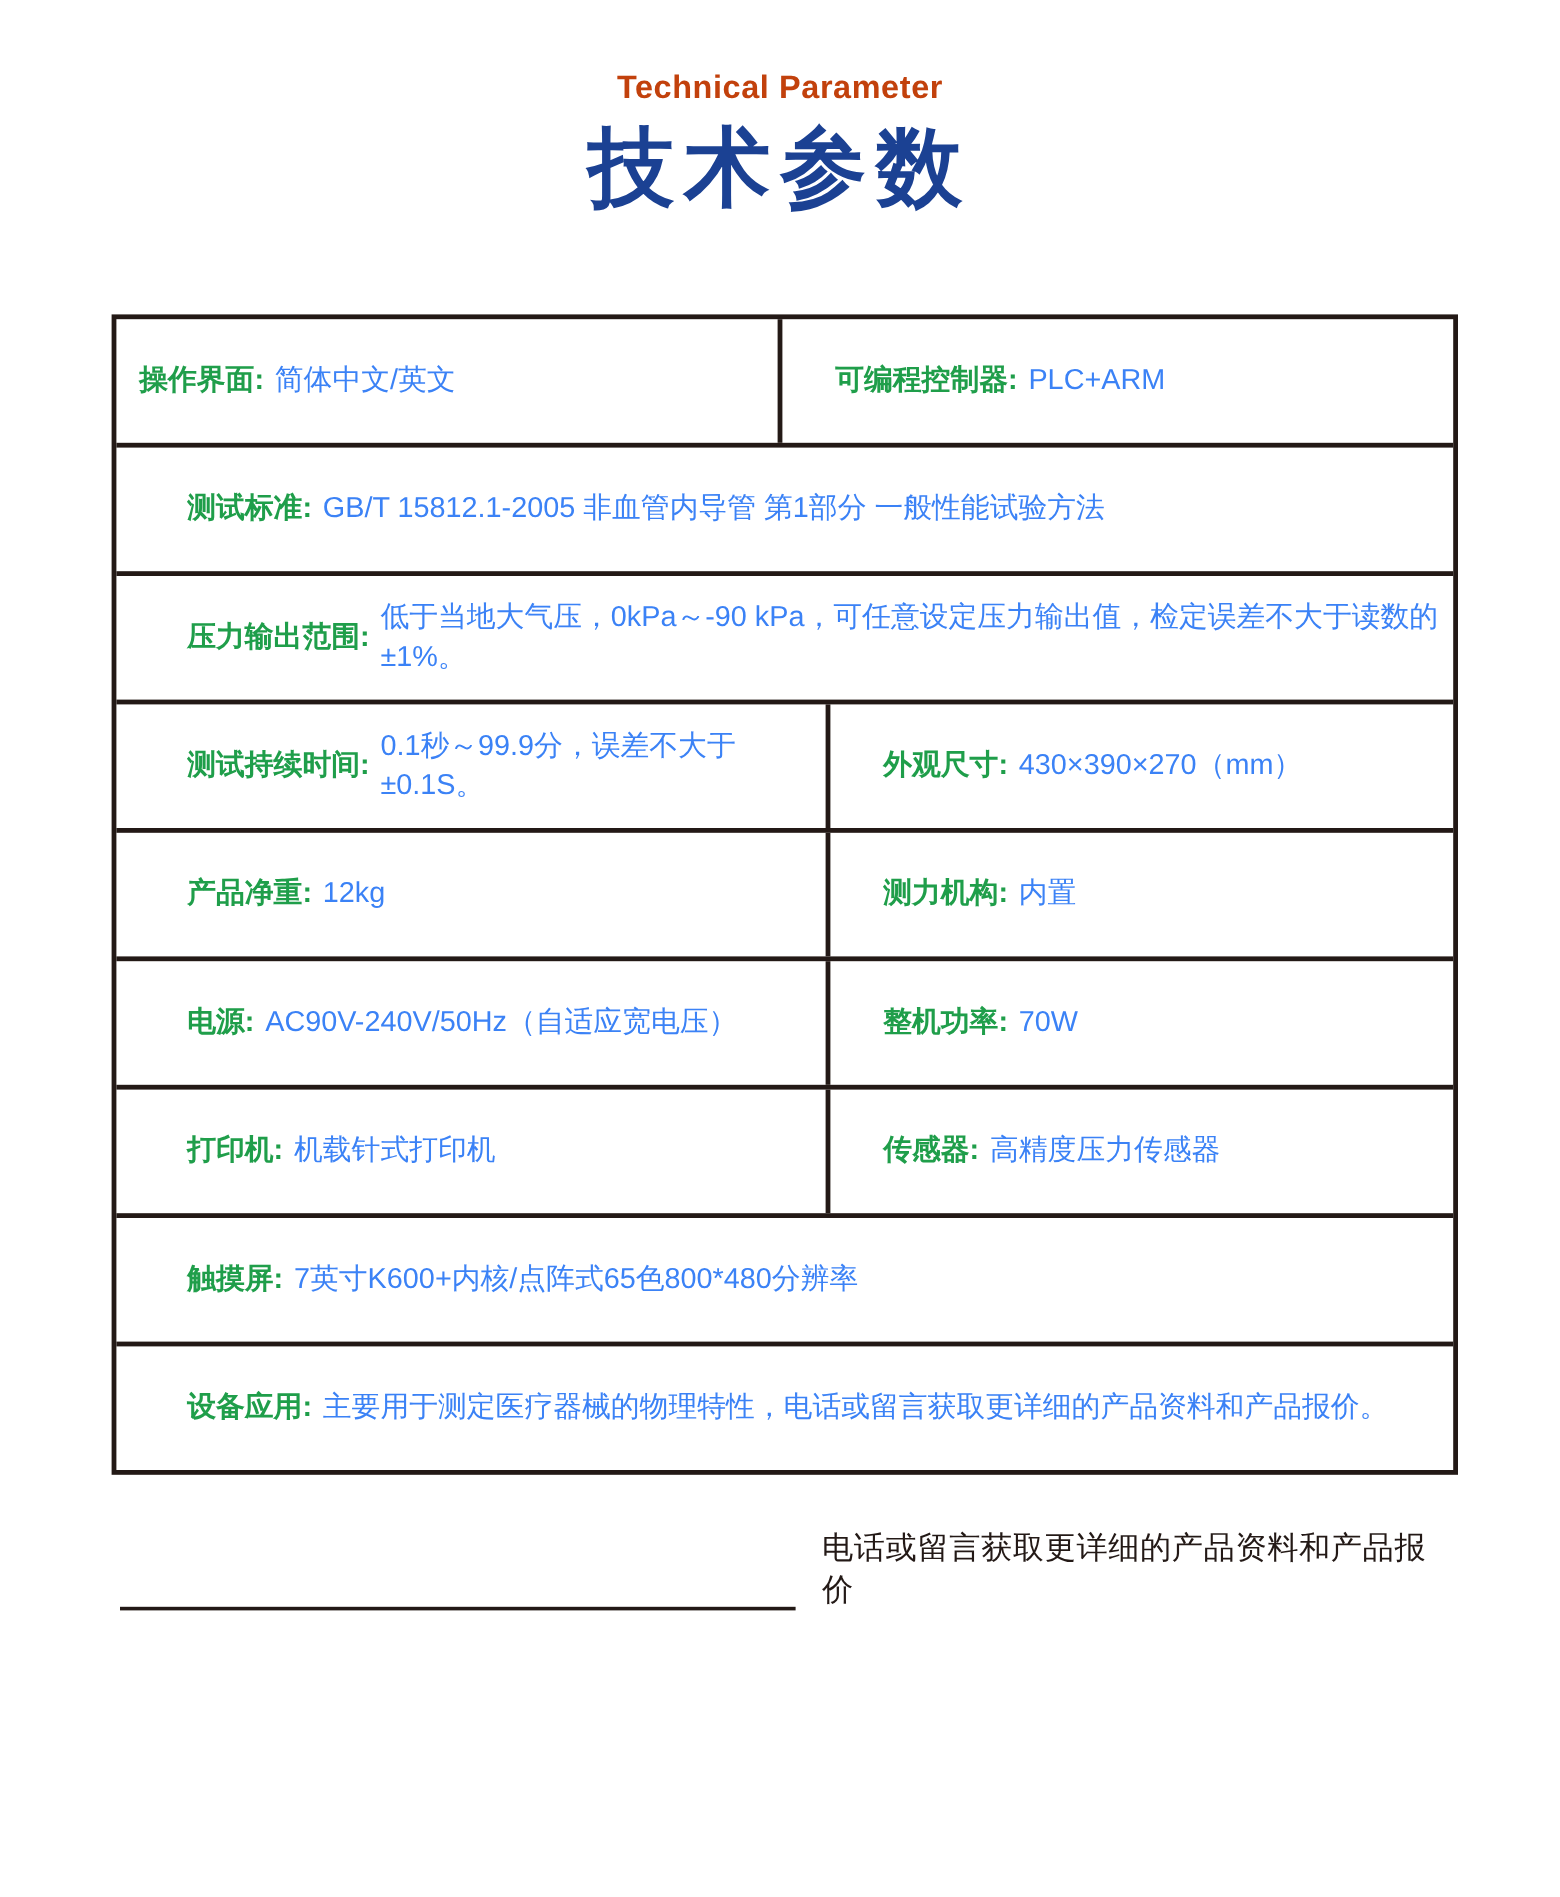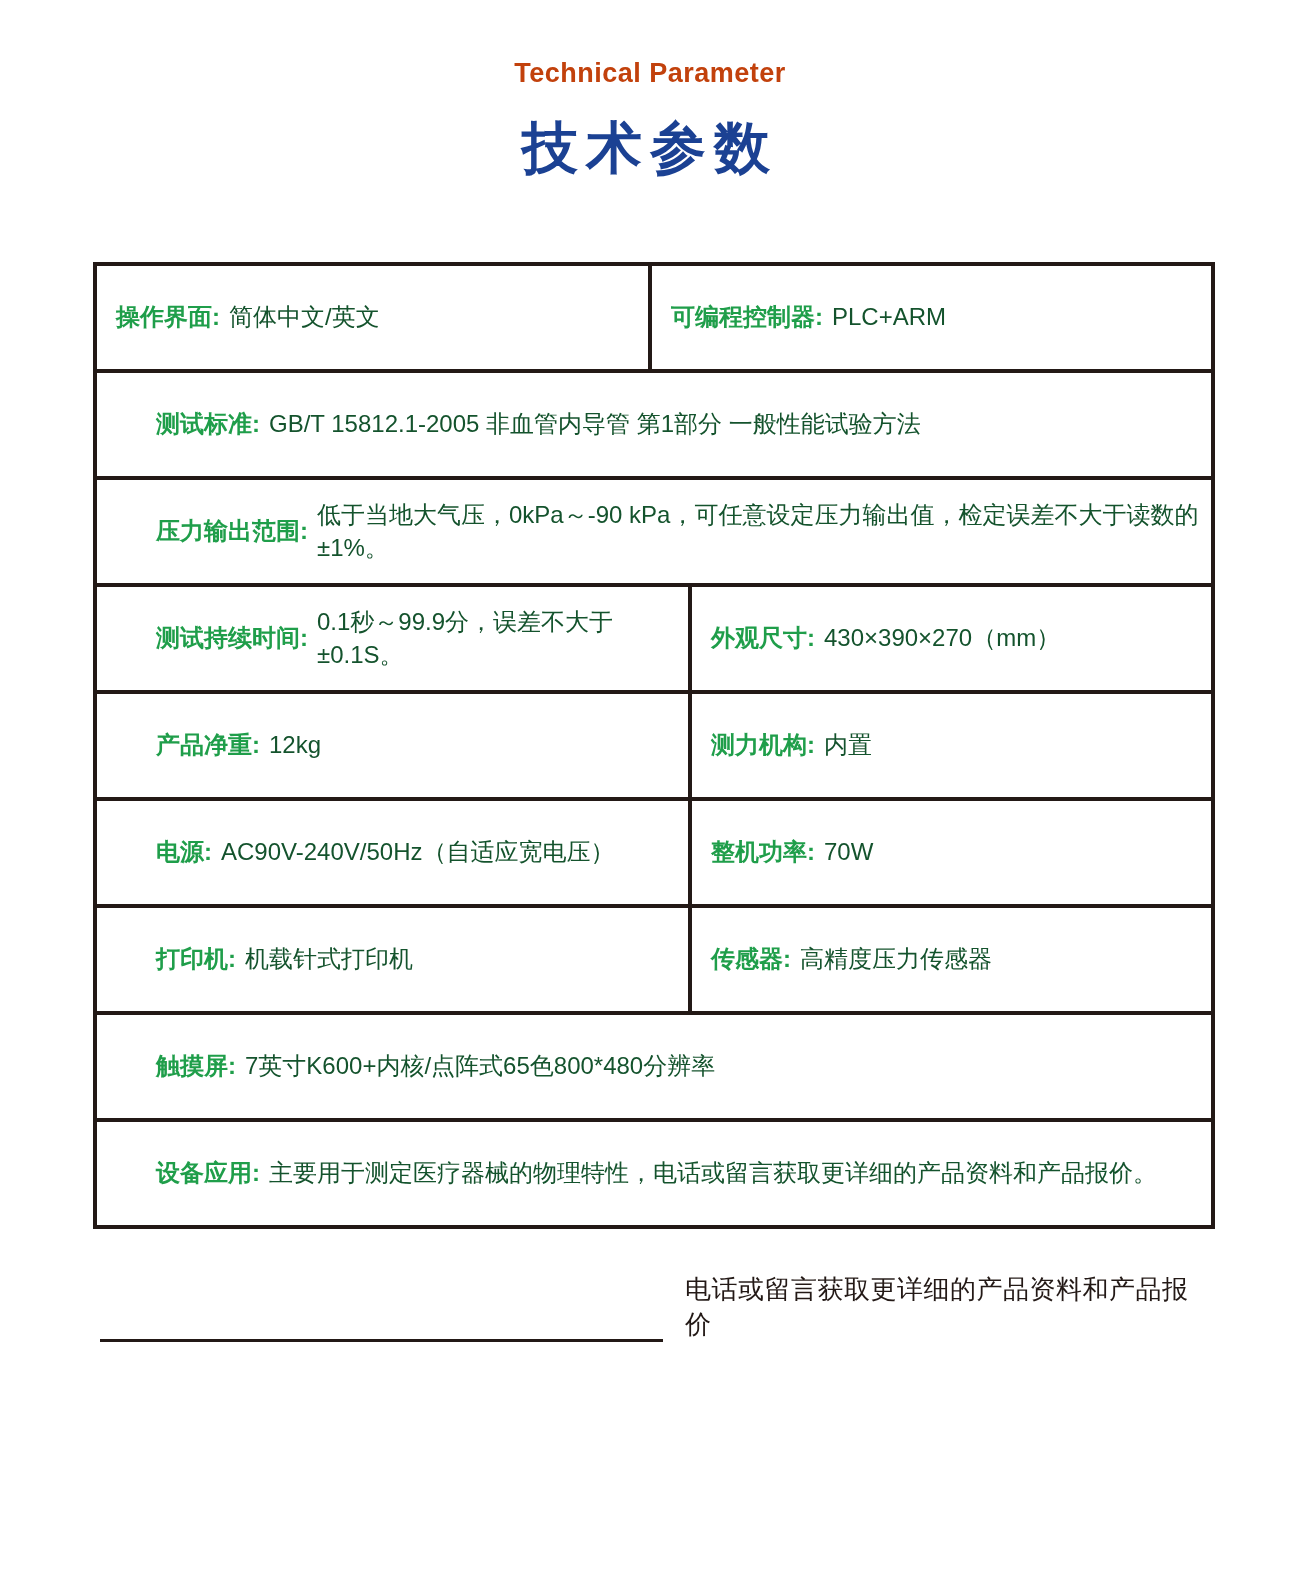--- a/index.html
+++ b/index.html
@@ -13,47 +13,47 @@
   }
   .page { position: absolute; inset: 0; background: #ffffff; }
 
   
   .hdr { position: absolute; top: 58px; left: 0; width: 100%; text-align: center; }
   .hdr-sub {
     font-size: 27px; font-weight: bold; letter-spacing: 0.5px;
     color: #c2410c;
   }
   .hdr-title {
-    margin-top: 22px;
-    font-size: 56px; font-weight: bold; letter-spacing: 8px;
+    margin-top: 3px;
+    font-size: 72px; font-weight: bold; letter-spacing: 8px;
     color: #1b4193;
   }
 
   
   .ptable {
     position: absolute; left: 93px; top: 262px; width: 1122px;
     border: 4px solid #231916;
     background: #ffffff;
   }
-  .prow { display: flex; align-items: stretch; }
+  .prow { display: flex; align-items: stretch; gap: 25px; }
   .prow + .prow { border-top: 4px solid #231916; padding-left: 40px; }
   .pcell {
     min-height: 103px;
     display: flex; align-items: center;
     padding: 10px 10px 10px 19px;
     font-size: 24px; line-height: 1.35;
   }
   .pcell.left { flex: 0 0 555px; border-right: 4px solid #231916; }
   .pcell.right { flex: 1 1 auto; }
   .pcell.wide { flex: 1 1 auto; }
   .plabel {
     color: #1f9e4a; font-weight: bold; white-space: nowrap;
     margin-right: 9px; flex: 0 0 auto;
   }
-  .pvalue { color: #14532d; }
+  .pvalue { color: #3b82f6; }
 
   
   .ftr {
     position: absolute; left: 100px; top: 1272px; width: 1110px;
     display: flex; align-items: flex-end;
   }
   .ftr-rule {
     width: 563px; height: 3px; background: #231916;
     flex: 0 0 auto; margin-right: 22px;
   }

